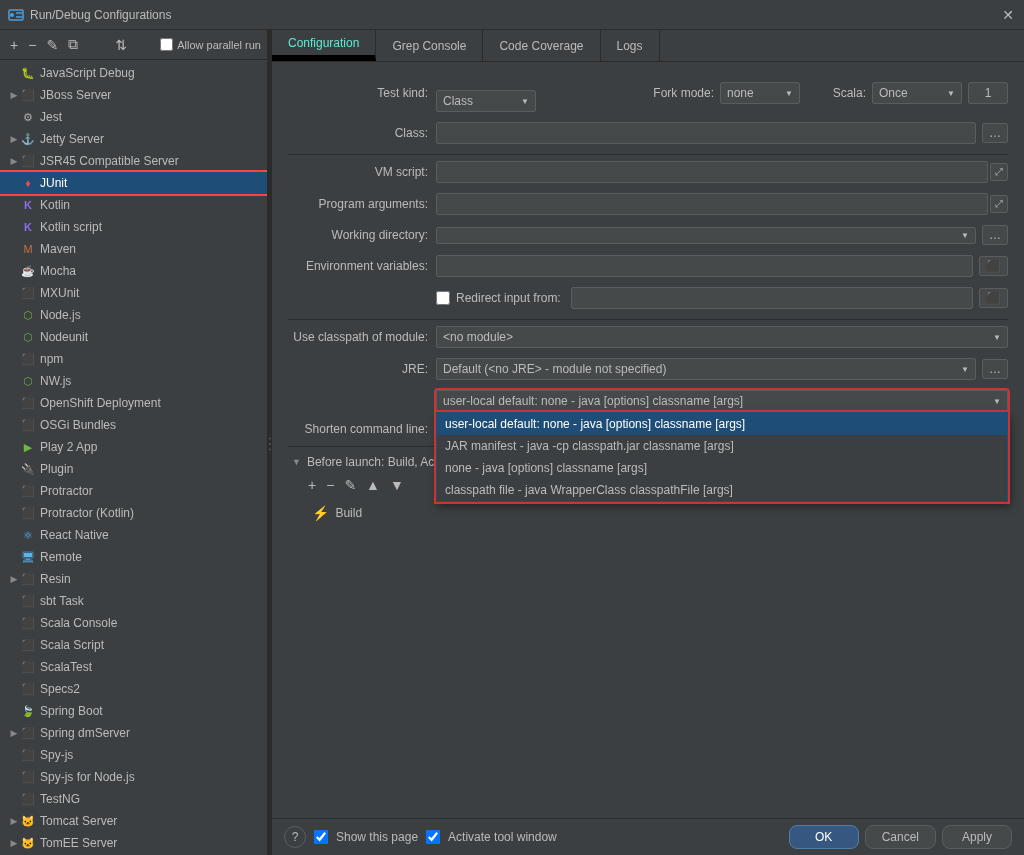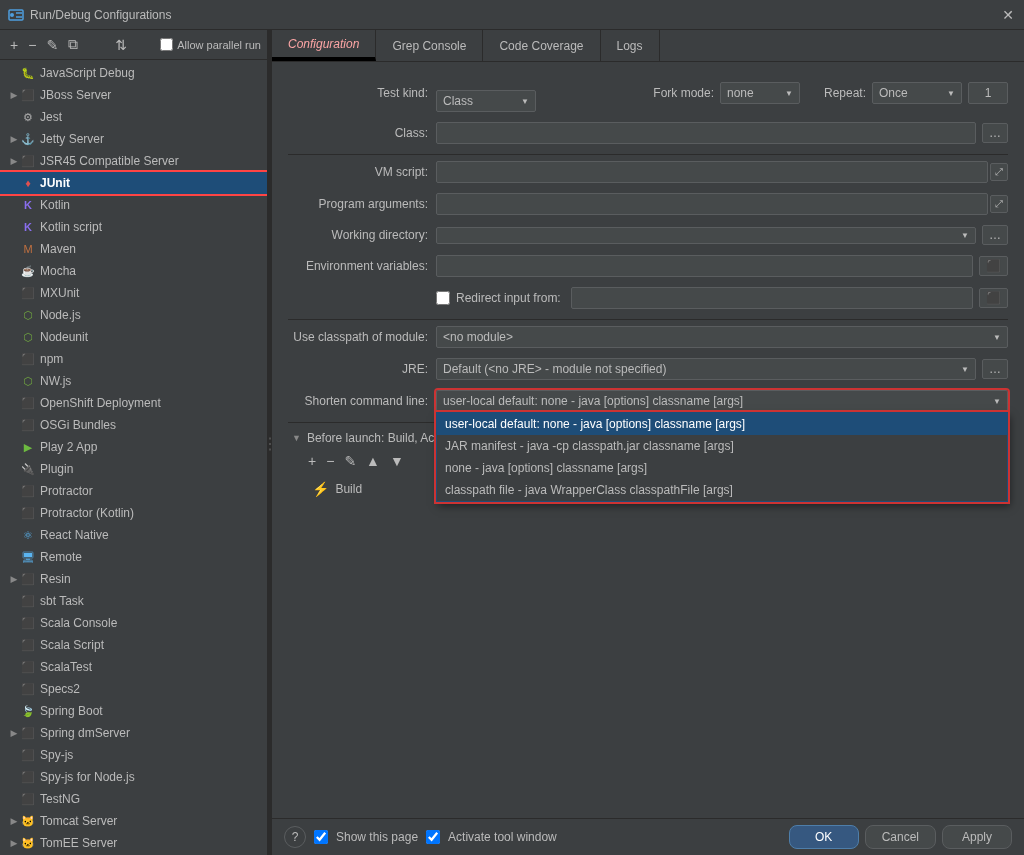--- a/index.html
+++ b/index.html
@@ -136,24 +136,23 @@
       padding: 0 16px;
       display: flex;
       align-items: center;
       cursor: pointer;
       font-size: 12px;
       color: #bbbbbb;
       border-right: 1px solid #2b2b2b;
       height: 100%;
     }
     .tab.active {
-      color: #fca5a5;
-      border-bottom: 4px solid #000000;
+      color: #5eead4;
+      border-bottom: 6px solid #000000;
       background: #3c3f41;
-      font-style: italic;
     }
     .config-panel {
       flex: 1;
       overflow-y: auto;
       padding: 12px 16px;
     }
     .config-panel::-webkit-scrollbar { width: 8px; }
     .config-panel::-webkit-scrollbar-track { background: #3c3f41; }
     .config-panel::-webkit-scrollbar-thumb { background: #5a5d5f; }
     .form-row {
@@ -452,21 +451,21 @@
         <span class="tree-icon" style="color:#5a9fd4;">⚓</span>
         <span class="tree-label">Jetty Server</span>
       </div>
       <div class="tree-item">
         <span class="tree-arrow">▶</span>
         <span class="tree-icon" style="color:#f0c040;">⬛</span>
         <span class="tree-label">JSR45 Compatible Server</span>
       </div>
       <div class="tree-item indent-1 highlighted">
         <span class="tree-icon" style="color:#e05050;">♦</span>
-        <span class="tree-label" style="color:#ffffff;font-weight:bold;">JUnit</span>
+        <span class="tree-label" style="color:#ffffff;">JUnit</span>
       </div>
       <div class="tree-item indent-1">
         <span class="tree-icon" style="color:#8a6ef0;font-weight:bold;">K</span>
         <span class="tree-label">Kotlin</span>
       </div>
       <div class="tree-item indent-1">
         <span class="tree-icon" style="color:#8a6ef0;font-weight:bold;">K</span>
         <span class="tree-label">Kotlin script</span>
       </div>
       <div class="tree-item indent-1">
@@ -621,21 +620,21 @@
             <span>Class</span>
             <span class="select-arrow">▼</span>
           </div>
         </div>
         <div class="fork-group">
           <span class="form-label" style="width:80px;text-align:right;">Fork mode:</span>
           <div class="select-box" style="min-width:80px;">
             <span>none</span>
             <span class="select-arrow">▼</span>
           </div>
-          <span class="form-label" style="width:60px;text-align:right;">Repeat:</span>
+          <span class="form-label" style="width:60px;text-align:right;">Scala:</span>
           <div class="select-box" style="min-width:90px;">
             <span>Once</span>
             <span class="select-arrow">▼</span>
           </div>
           <input type="text" class="repeat-input" value="1" style="">
         </div>
       </div>
 
       <div class="form-row">
         <span class="form-label">Class:</span>
@@ -706,21 +705,21 @@
         <div class="form-control">
           <div class="select-box select-box-full">
             <span>Default (&lt;no JRE&gt; - module not specified)</span>
             <span class="select-arrow">▼</span>
           </div>
           <button class="btn-dots">…</button>
         </div>
       </div>
 
       <div class="form-row" style="align-items:flex-start;">
-        <span class="form-label" style="padding-top:4px;">Shorten command line:</span>
+        <span class="form-label" style="padding-top:4px;margin-top:28px;">Shorten command line:</span>
         <div class="shorten-dropdown-container">
           <div class="select-box select-box-full highlighted-border">
             <span>user-local default: none - java [options] classname [args]</span>
             <span class="select-arrow">▼</span>
           </div>
 
           <div class="dropdown-open highlighted-border">
             <div class="dropdown-item selected-item">user-local default: none - java [options] classname [args]</div>
             <div class="dropdown-item">JAR manifest - java -cp classpath.jar classname [args]</div>
             <div class="dropdown-item">none - java [options] classname [args]</div>

